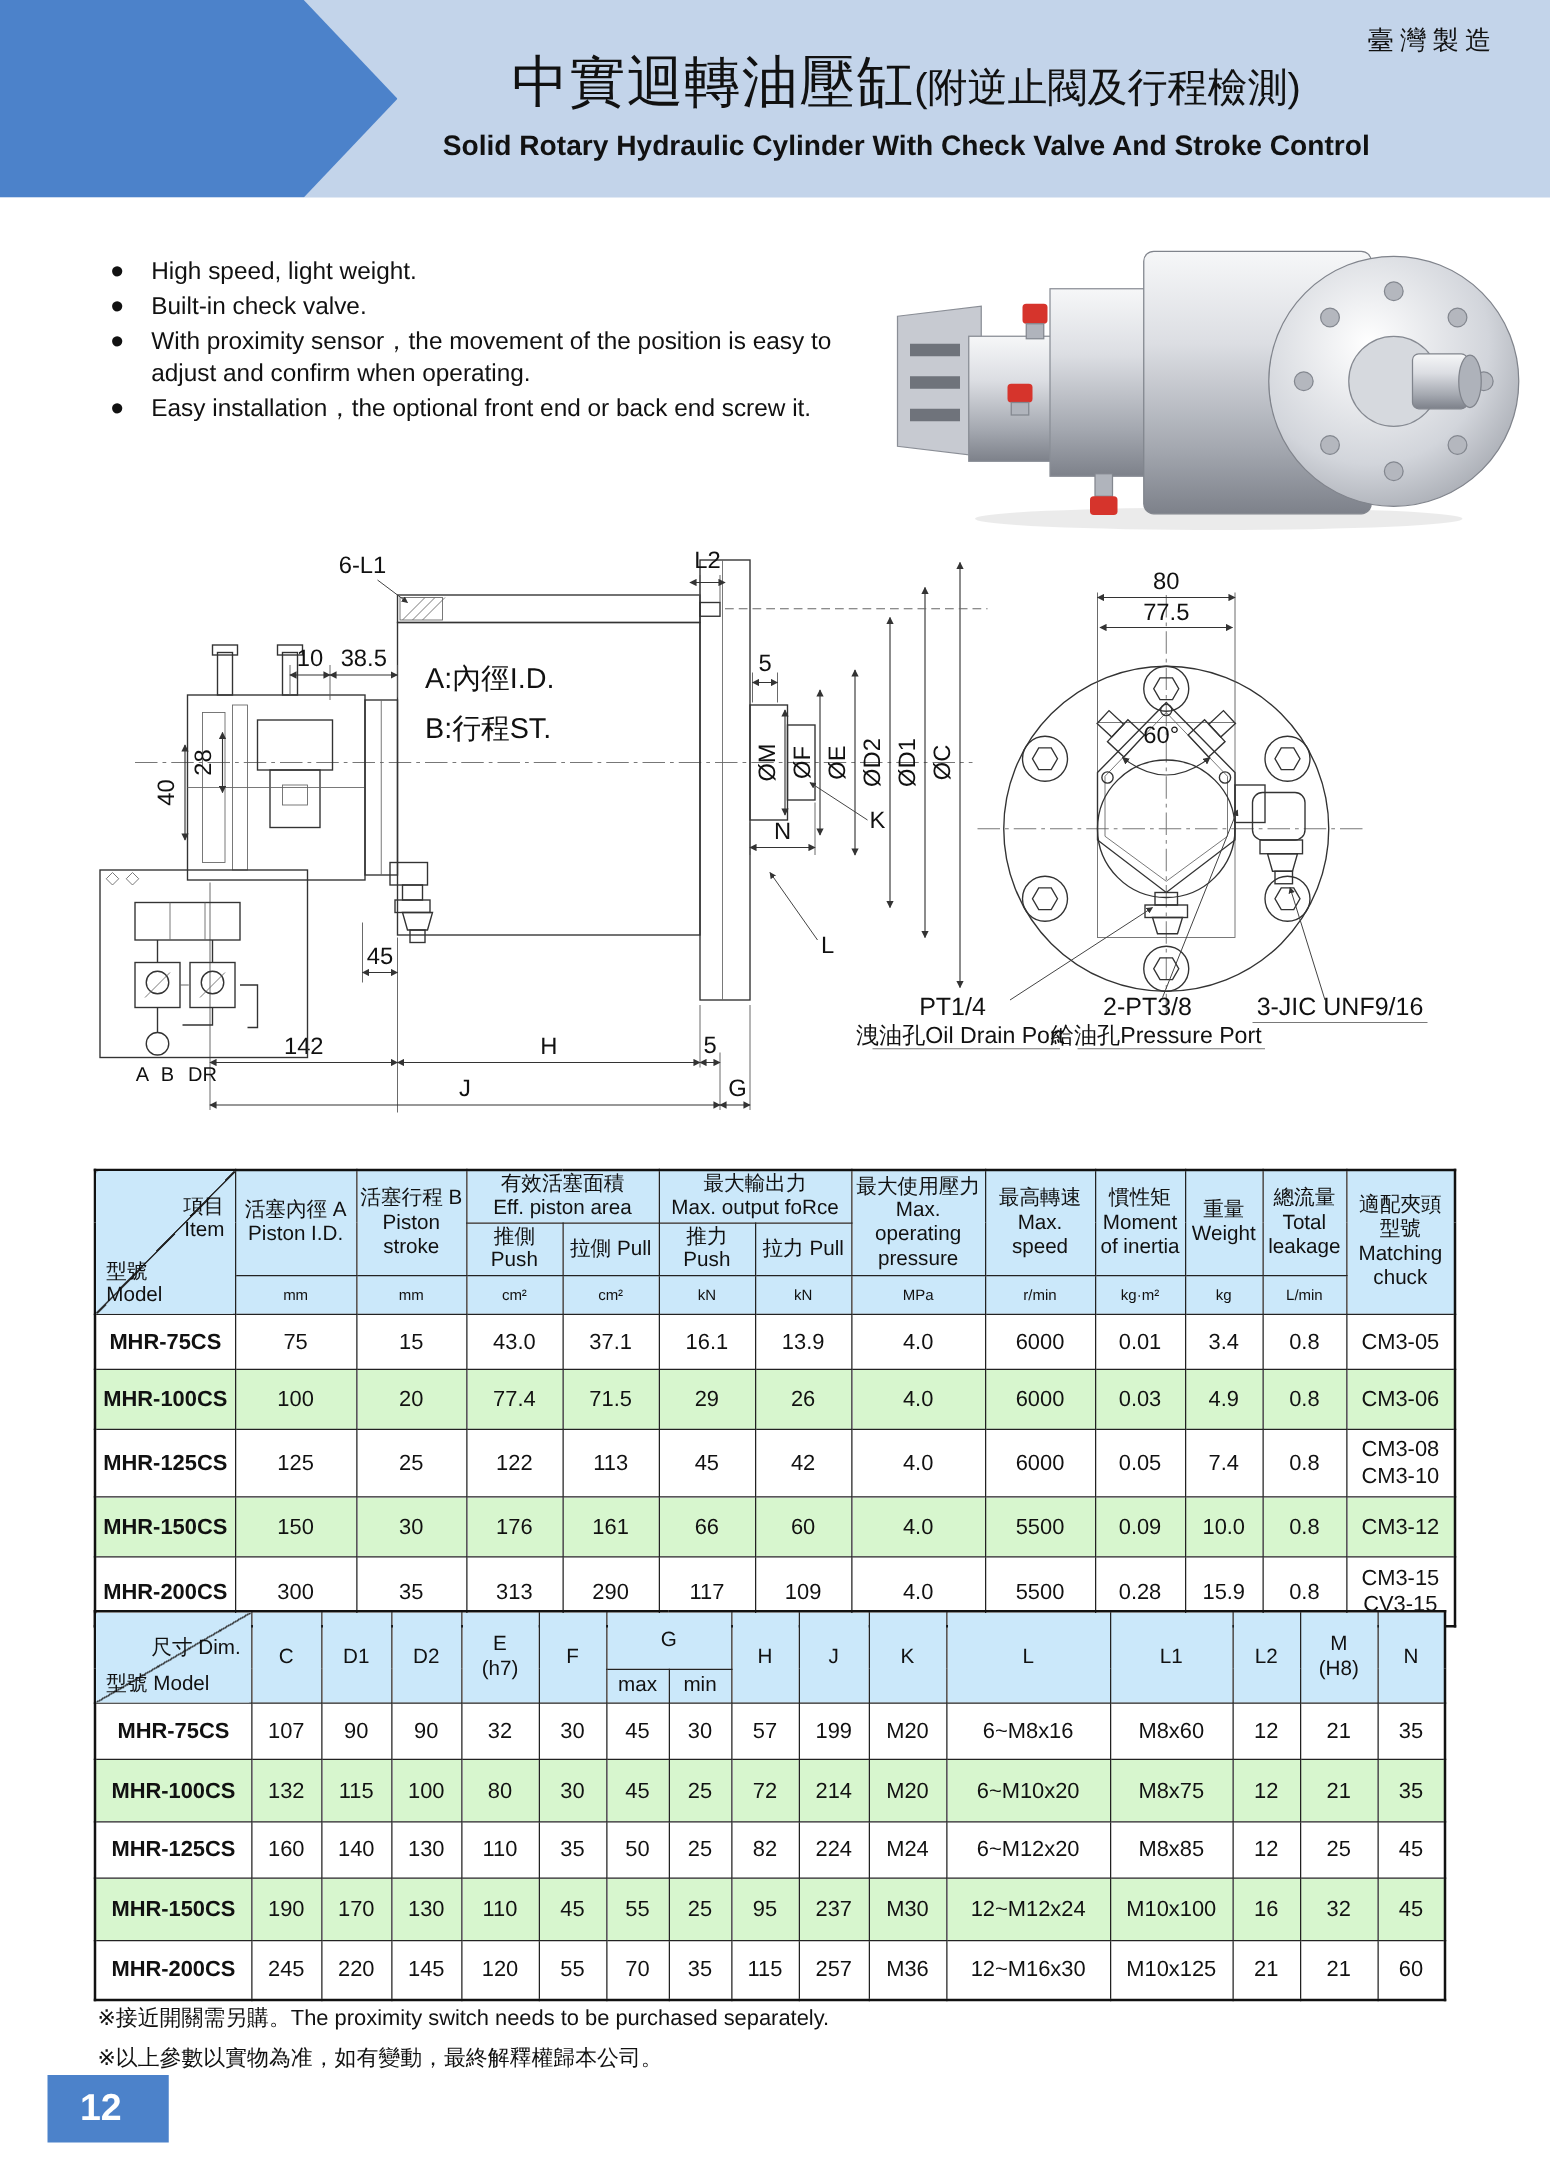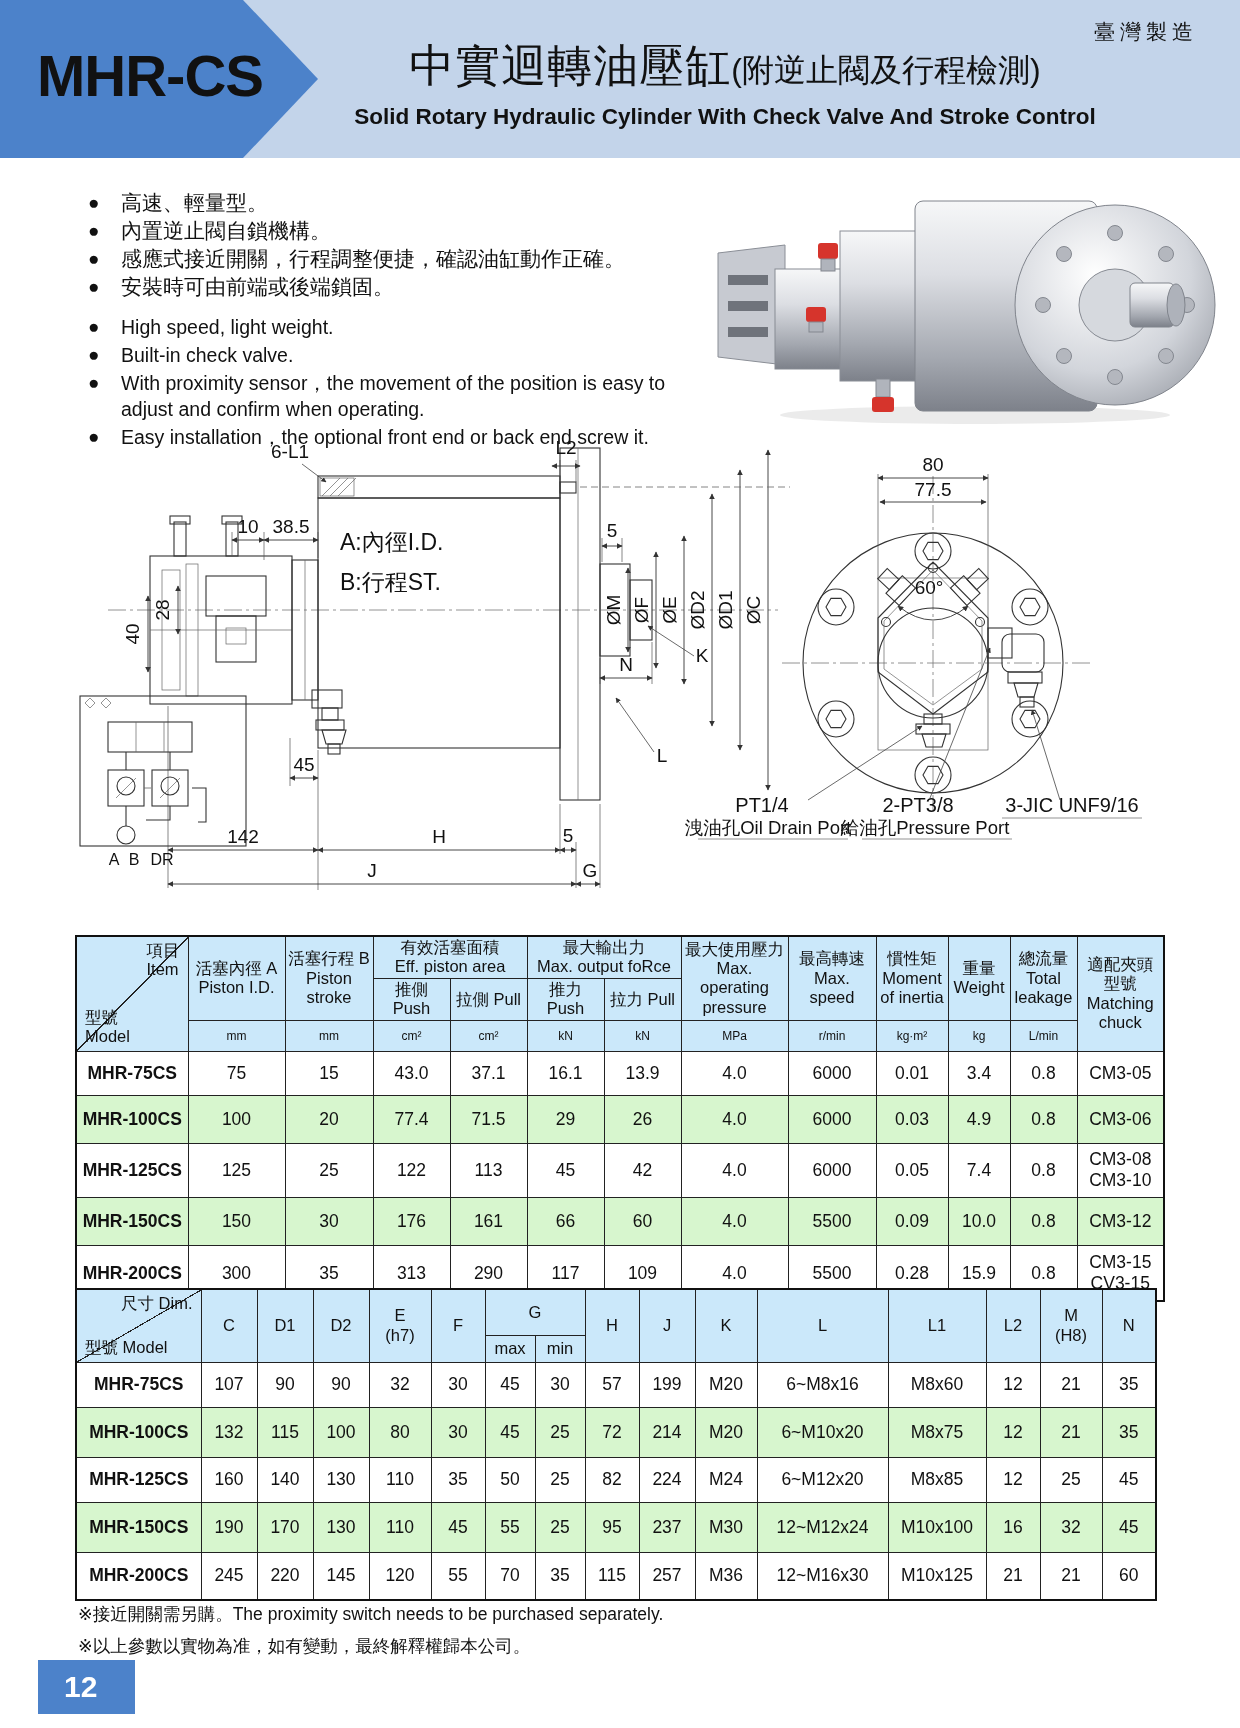--- a/index.html
+++ b/index.html
@@ -48,50 +48,43 @@
   .t2{position:absolute;left:75px;top:1288px;width:948px;border:2px solid #111}
   th,td{border:1px solid #222;text-align:center;vertical-align:middle;white-space:pre-line;
         padding:1px 2px;font-weight:normal;overflow:hidden}
   thead th{background:#cbe8fa;font-size:16.5px;line-height:1.18}
   .units th{font-size:12px}
   td{font-size:17.5px}
   td.mdl{font-weight:700}
   tr.green td{background:#d7f6ce}
   th.corner{position:relative;background-color:#cbe8fa;
      background-image:linear-gradient(to bottom right,transparent 49.55%,#222 49.55%,#222 50.45%,transparent 50.45%)}
-  .corner .ctr{position:absolute;top:4px;right:8px;text-align:left}
+  .corner .ctr{position:absolute;top:19px;right:8px;text-align:right}
   .corner .cbl{position:absolute;bottom:4px;left:8px;text-align:left}
 
   .notes{position:absolute;left:78px;top:1598px;font-size:17.5px;line-height:32px}
   .pagebox{position:absolute;left:38px;top:1660px;width:97px;height:54px;background:#4c82ca;
            color:#fff;font-size:30px;font-weight:700;display:flex;align-items:center;
            padding-left:26px;box-sizing:border-box}
 </style>
 </head>
 <body>
 
 <div class="page">
 
   <div class="band">
     <div class="arrow"></div>
-    <div class="model-name">MHR-CS</div>
     <div class="madein">臺灣製造</div>
     <div class="titles">
       <div><span class="tzh">中實迴轉油壓缸</span><span class="tzh-sub">(附逆止閥及行程檢測)</span></div>
       <div class="ten">Solid Rotary Hydraulic Cylinder With Check Valve And Stroke Control</div>
     </div>
   </div>
 
   <div class="feat">
-    <ul class="zh">
-      <li>高速、輕量型。</li>
-      <li>內置逆止閥自鎖機構。</li>
-      <li>感應式接近開關，行程調整便捷，確認油缸動作正確。</li>
-      <li>安裝時可由前端或後端鎖固。</li>
-    </ul>
     <ul class="en">
       <li>High speed, light weight.</li>
       <li>Built-in check valve.</li>
       <li>With proximity sensor，the movement of the position is easy to adjust and confirm when operating.</li>
       <li>Easy installation，the optional front end or back end screw it.</li>
     </ul>
   </div>
 
   <svg class="photo" viewBox="0 0 540 244">
     <defs>

